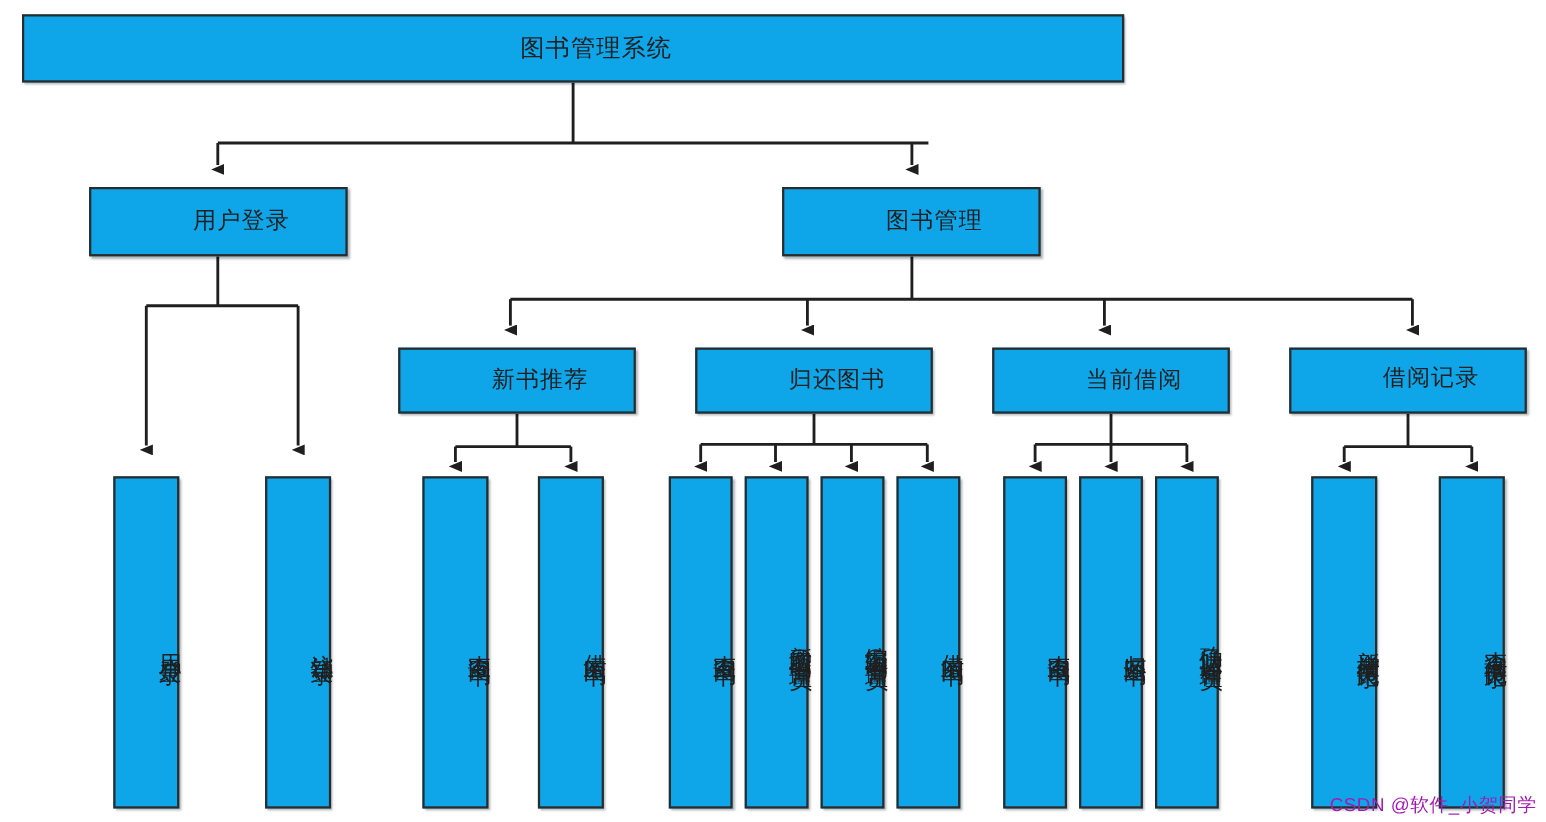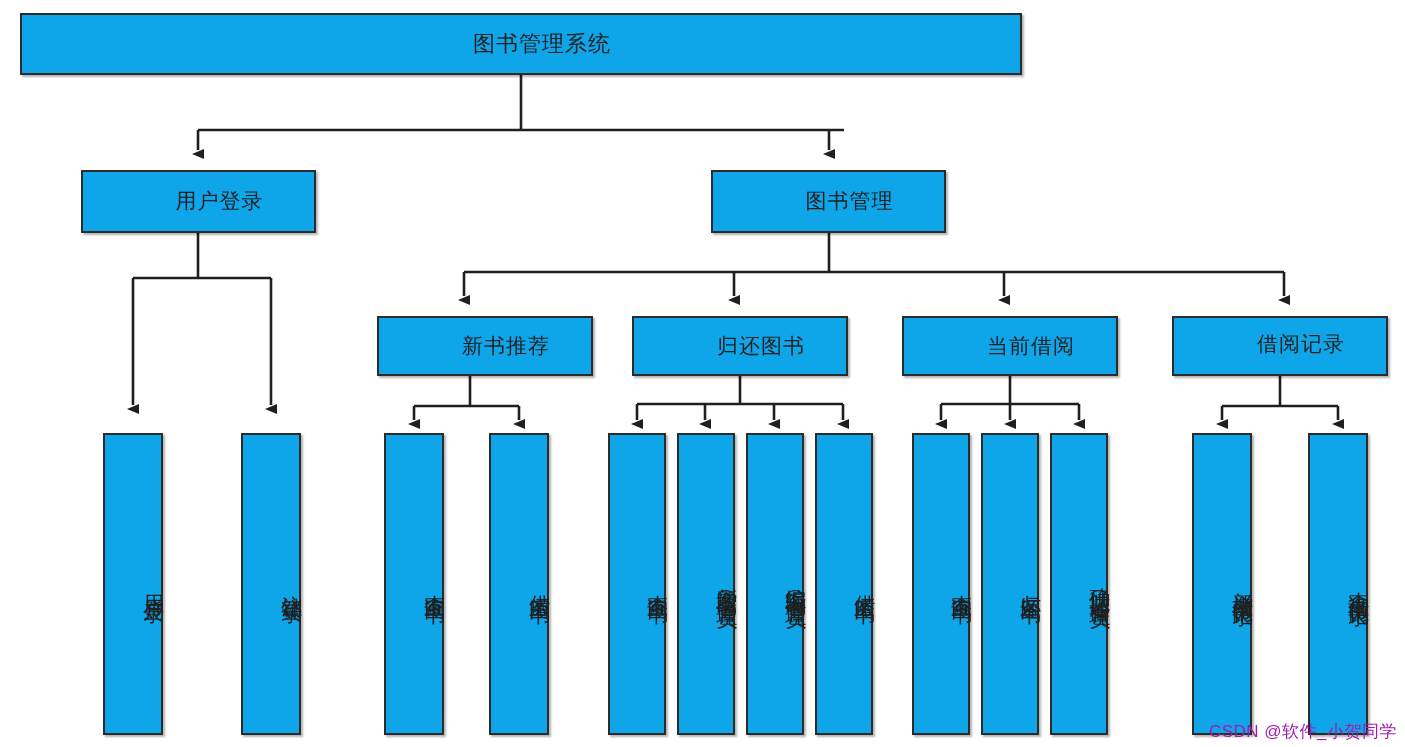--- a/index.html
+++ b/index.html
@@ -130,21 +130,21 @@
     <span class="label">图书管理系统</span>
   </div>
 
   <div class="node" style="left:81px; top:170px; width:235px; height:63px;">
     <span class="label">用户登录</span>
   </div>
   <div class="node" style="left:711px; top:170px; width:235px; height:63px;">
     <span class="label">图书管理</span>
   </div>
 
-  <div class="node" style="left:362px; top:316px; width:216px; height:60px;margin-left:15px;">
+  <div class="node" style="left:362px; top:316px; width:216px; height:60px;">
     <span class="label">新书推荐</span>
   </div>
   <div class="node" style="left:632px; top:316px; width:216px; height:60px;">
     <span class="label">归还图书</span>
   </div>
   <div class="node" style="left:902px; top:316px; width:216px; height:60px;">
     <span class="label">当前借阅</span>
   </div>
   <div class="node" style="left:1172px; top:316px; width:216px; height:60px;font-family:Liberation Mono, monospace;">
     <span class="label">借阅记录</span>

